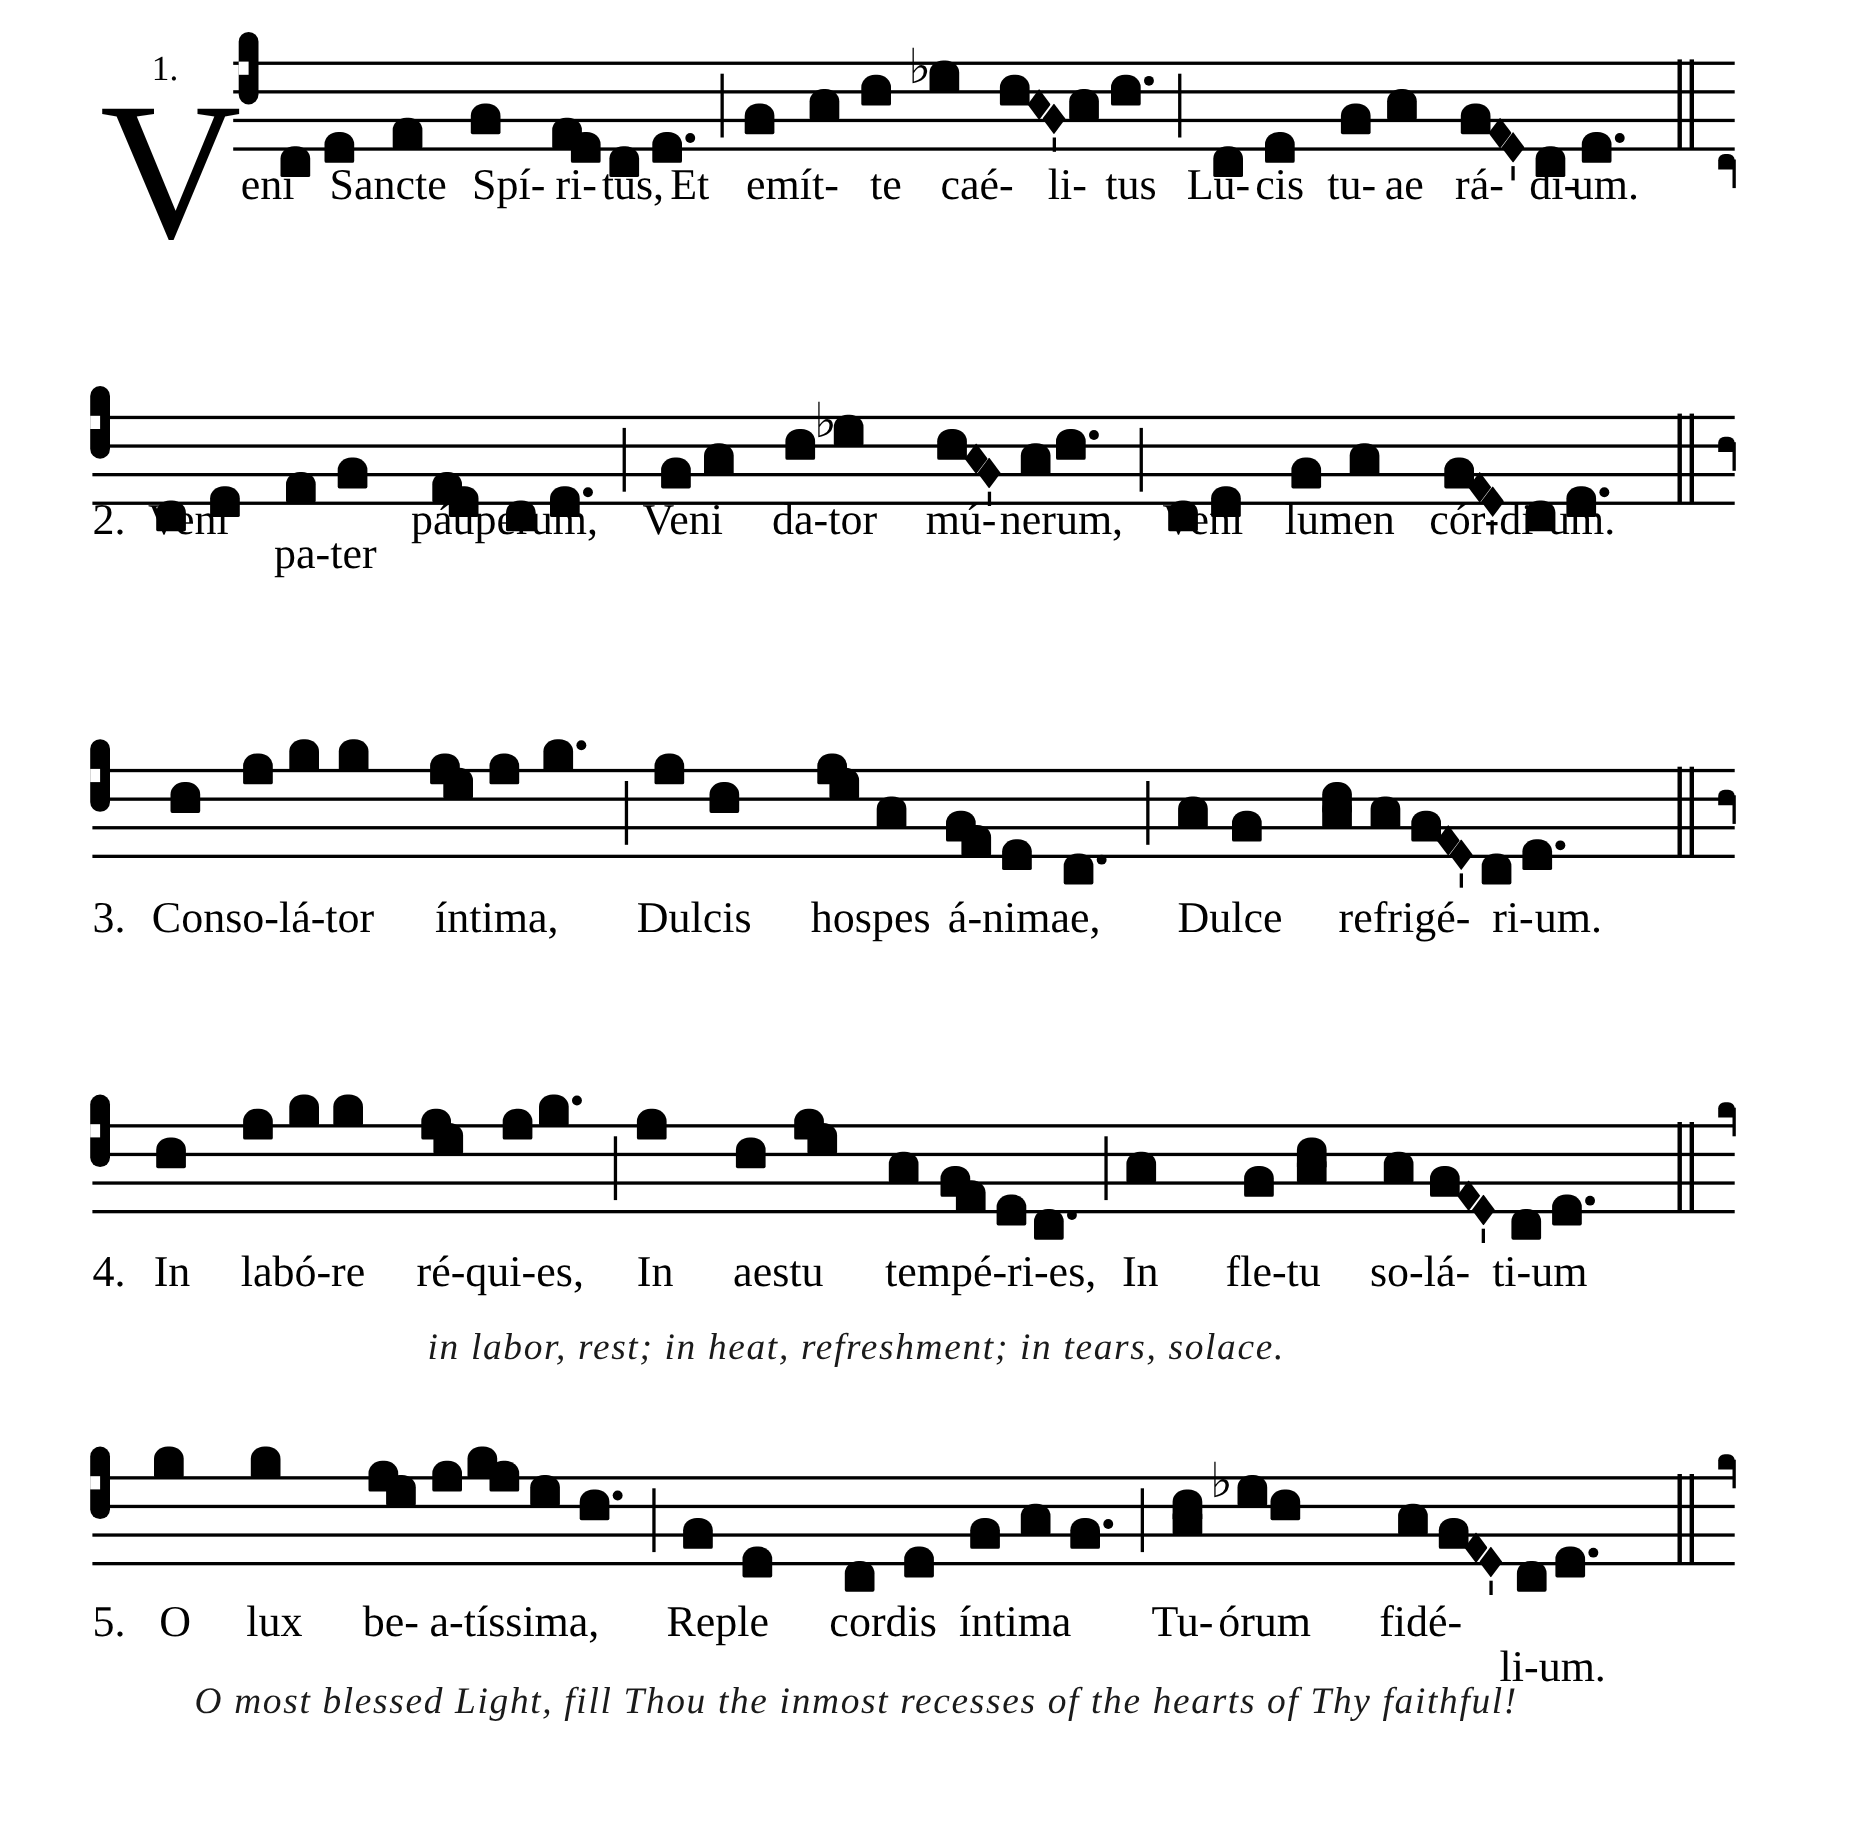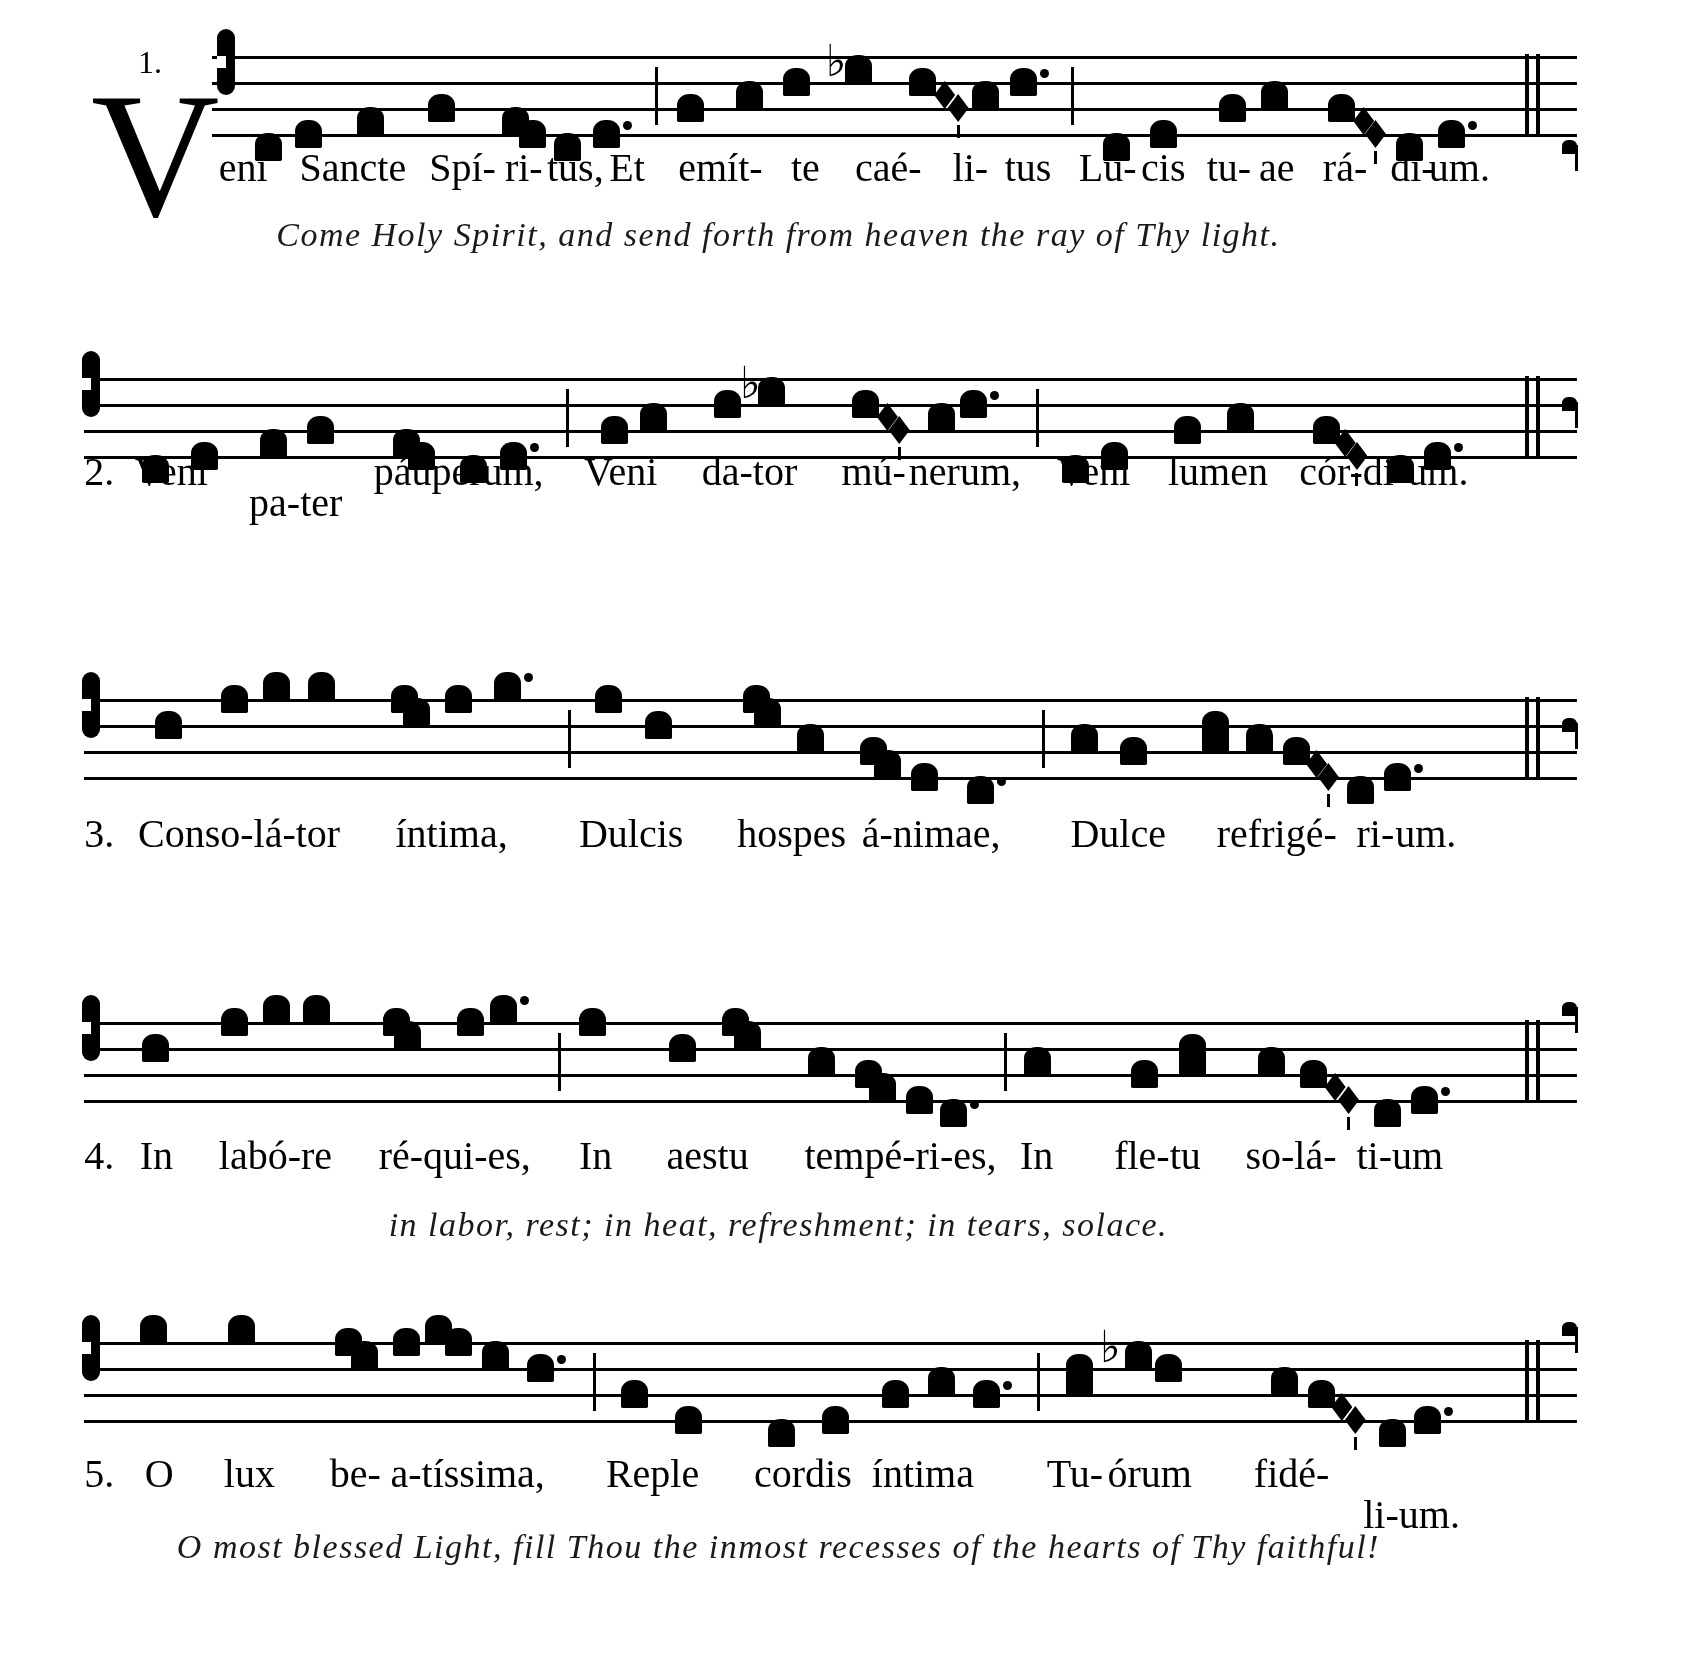--- a/index.html
+++ b/index.html
@@ -114,21 +114,20 @@
         <span class="syll" style="left: 56.6%;">li-</span>
         <span class="syll" style="left: 59.7%;">tus</span>
         <span class="syll" style="left: 64.1%;">Lu-</span>
         <span class="syll" style="left: 67.8%;">cis</span>
         <span class="syll" style="left: 71.7%;">tu-</span>
         <span class="syll" style="left: 74.8%;">ae</span>
         <span class="syll" style="left: 78.6%;">rá-</span>
         <span class="syll" style="left: 82.6%;">di-</span>
         <span class="syll" style="left: 84.9%;">um.</span>
       </div>
-      <div class="translation" style="top: 160px;">Come Holy Spirit, and send forth from heaven the ray of Thy light.</div>
     </section>
     <section class="verse" style="top: 378px;">
       <div class="staff">
         <div class="staff-line" style="top: 0px; left: 5%; width: 88.7%;"></div>
         <div class="staff-line" style="top: 26px; left: 5%; width: 88.7%;"></div>
         <div class="staff-line" style="top: 52px; left: 5%; width: 88.7%;"></div>
         <div class="staff-line" style="top: 78px; left: 5%; width: 88.7%;"></div>
         <div class="clef" style="left: calc(5.4% - 9px); top: -27px;"></div>
         <div class="neume punctum" style="left: calc(9.2% - 13px); top: 77px;"></div>
         <div class="neume punctum" style="left: calc(12.1% - 13px); top: 64px;"></div>

